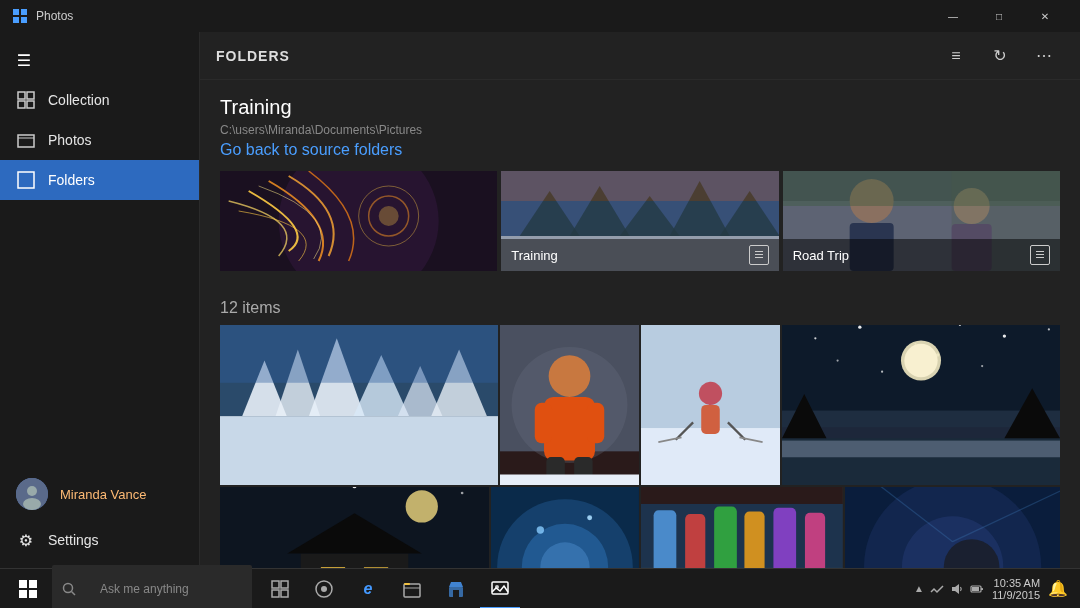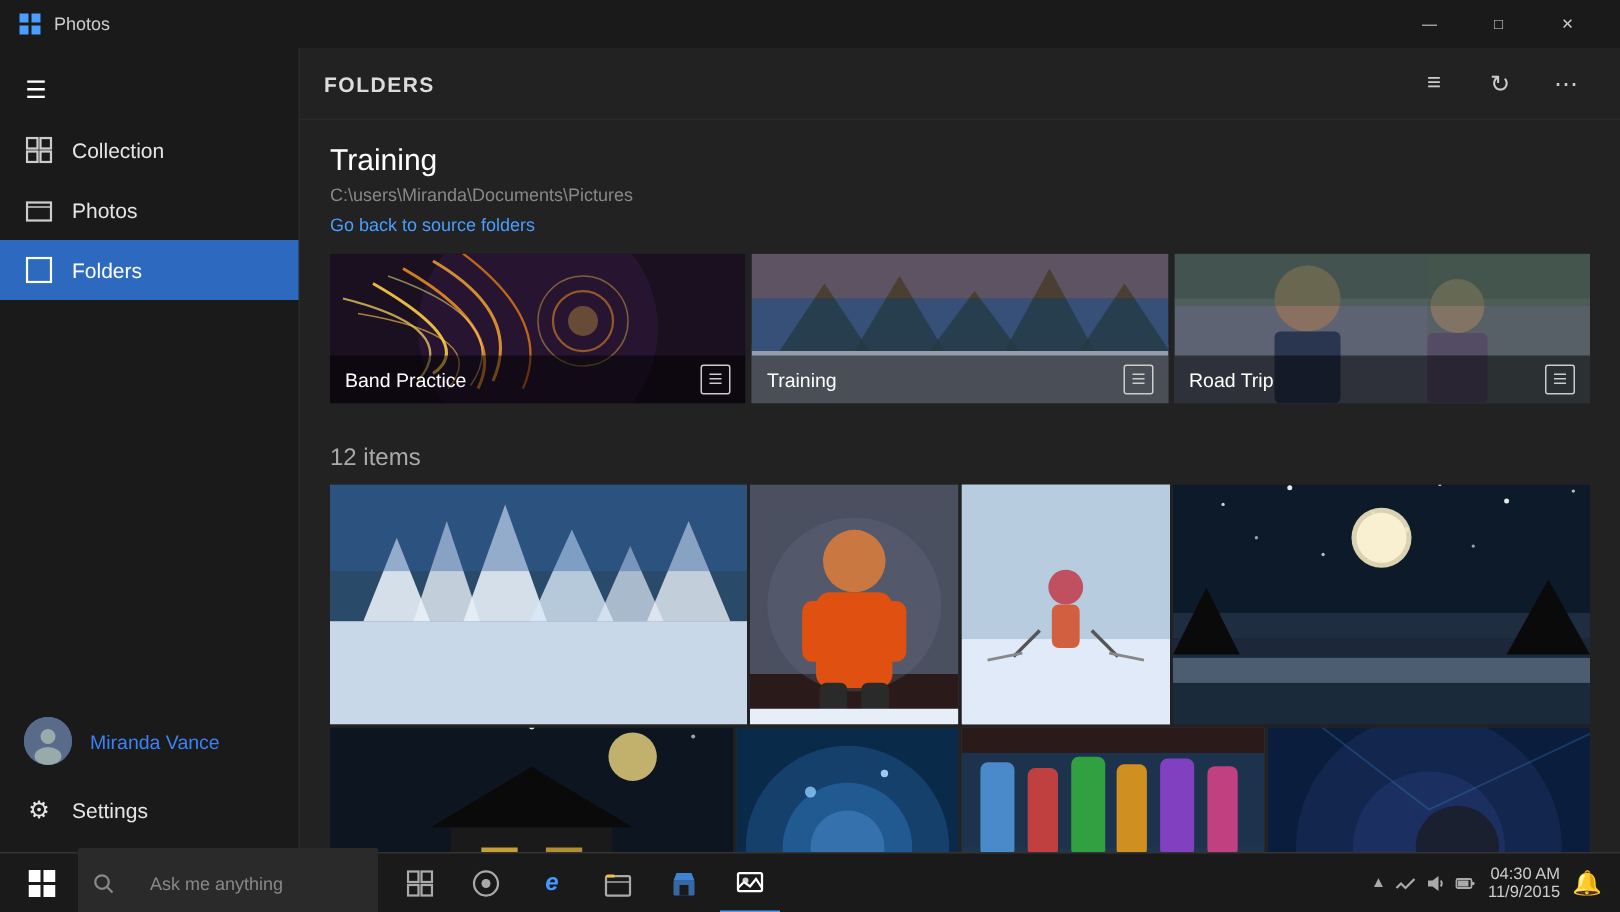--- a/index.html
+++ b/index.html
@@ -150,21 +150,21 @@
       font-weight: 300;
       color: #fff;
       margin-bottom: 4px;
     }
     .section-path {
       font-size: 12px;
       color: #888;
       margin-bottom: 4px;
     }
     .section-link {
-      font-size: 12px;
+      font-size: 16px;
       color: #4a9eff;
       cursor: pointer;
       text-decoration: none;
       margin-bottom: 12px;
       display: inline-block;
     }
 
     
     .folder-tiles {
       display: flex;
@@ -345,21 +345,21 @@
 
     <div class="sidebar-bottom">
       <div class="sidebar-avatar-row">
         <div class="sidebar-avatar">
           <svg width="32" height="32" viewBox="0 0 32 32">
             <circle cx="16" cy="16" r="16" fill="#5a6a8a"></circle>
             <circle cx="16" cy="13" r="5" fill="#9aa"></circle>
             <ellipse cx="16" cy="26" rx="9" ry="6" fill="#9aa"></ellipse>
           </svg>
         </div>
-        <span style="font-size:13px;color:#3b82f6;">Miranda Vance</span>
+        <span style="font-size:13px;color:#fdba74;">Miranda Vance</span>
       </div>
       <div class="sidebar-nav-item">
         <span class="sidebar-icon" style="font-size:16px;">⚙</span>
         <span>Settings</span>
       </div>
     </div>
   </div>
 
   <div class="main-content">
 
@@ -396,28 +396,20 @@
             <path d="M40,30 Q120,50 90,85" stroke="#ffdd66" stroke-width="1.5" fill="none" opacity="0.7"></path>
             <path d="M100,5 Q160,40 140,85" stroke="#ffaa33" stroke-width="2" fill="none" opacity="0.8"></path>
             <path d="M120,0 Q180,45 160,90" stroke="#ff8811" stroke-width="1.5" fill="none" opacity="0.7"></path>
             <path d="M50,40 Q140,55 110,90" stroke="#ffcc44" stroke-width="1" fill="none" opacity="0.6"></path>
             <path d="M70,15 Q155,45 125,88" stroke="#ffee88" stroke-width="1" fill="none" opacity="0.5"></path>
 
             <circle cx="200" cy="45" r="30" fill="none" stroke="#ffcc44" stroke-width="1" opacity="0.4"></circle>
             <circle cx="200" cy="45" r="20" fill="none" stroke="#ff9922" stroke-width="1.5" opacity="0.5"></circle>
             <circle cx="200" cy="45" r="10" fill="#ffcc44" opacity="0.3"></circle>
           </svg>
-          <div class="folder-tile-label">
-            <span>Band Practice</span>
-            <div class="folder-icon">
-              <svg width="12" height="12" viewBox="0 0 12 12">
-                  <path d="M2,2 h8 v1 h-8 z M2,5 h8 v1 h-8 z M2,8 h8 v1 h-8 z" fill="#ccc"></path>
-                </svg>
-            </div>
-          </div>
         </div>
 
         <div class="folder-tile">
           <svg class="folder-tile-bg" viewBox="0 0 340 100" preserveAspectRatio="xMidYMid slice" xmlns="http://www.w3.org/2000/svg">
             <rect width="340" height="100" fill="#1a2a3a"></rect>
 
             <rect x="0" y="60" width="340" height="40" fill="#e8e8f0" opacity="0.3"></rect>
             <rect x="0" y="0" width="340" height="65" fill="#2a4060"></rect>
 
             <polygon points="50,65 80,20 110,65" fill="#0a1a0a" opacity="0.8"></polygon>
@@ -720,18 +712,18 @@
         <path d="M2,5 L2,9 L5,9 L9,12 L9,2 L5,5 z" fill="#aaa"></path>
         <path d="M10.5,5 Q12,7 10.5,9" stroke="#aaa" stroke-width="1.2" fill="none"></path>
       </svg>
       <svg width="14" height="14" viewBox="0 0 14 14">
         <rect x="1" y="4" width="10" height="6" rx="1" stroke="#aaa" stroke-width="1.2" fill="none"></rect>
         <rect x="2" y="5" width="7" height="4" fill="#aaa"></rect>
         <rect x="11" y="6" width="2" height="2" rx="0.5" fill="#aaa"></rect>
       </svg>
     </div>
     <div class="taskbar-time">
-      <span>04:30 AM</span>
+      <span>10:35 AM</span>
       <span>11/9/2015</span>
     </div>
     <span style="font-size:16px;color:#aaa;">🔔</span>
   </div>
 </div>
 
 </body></html>

